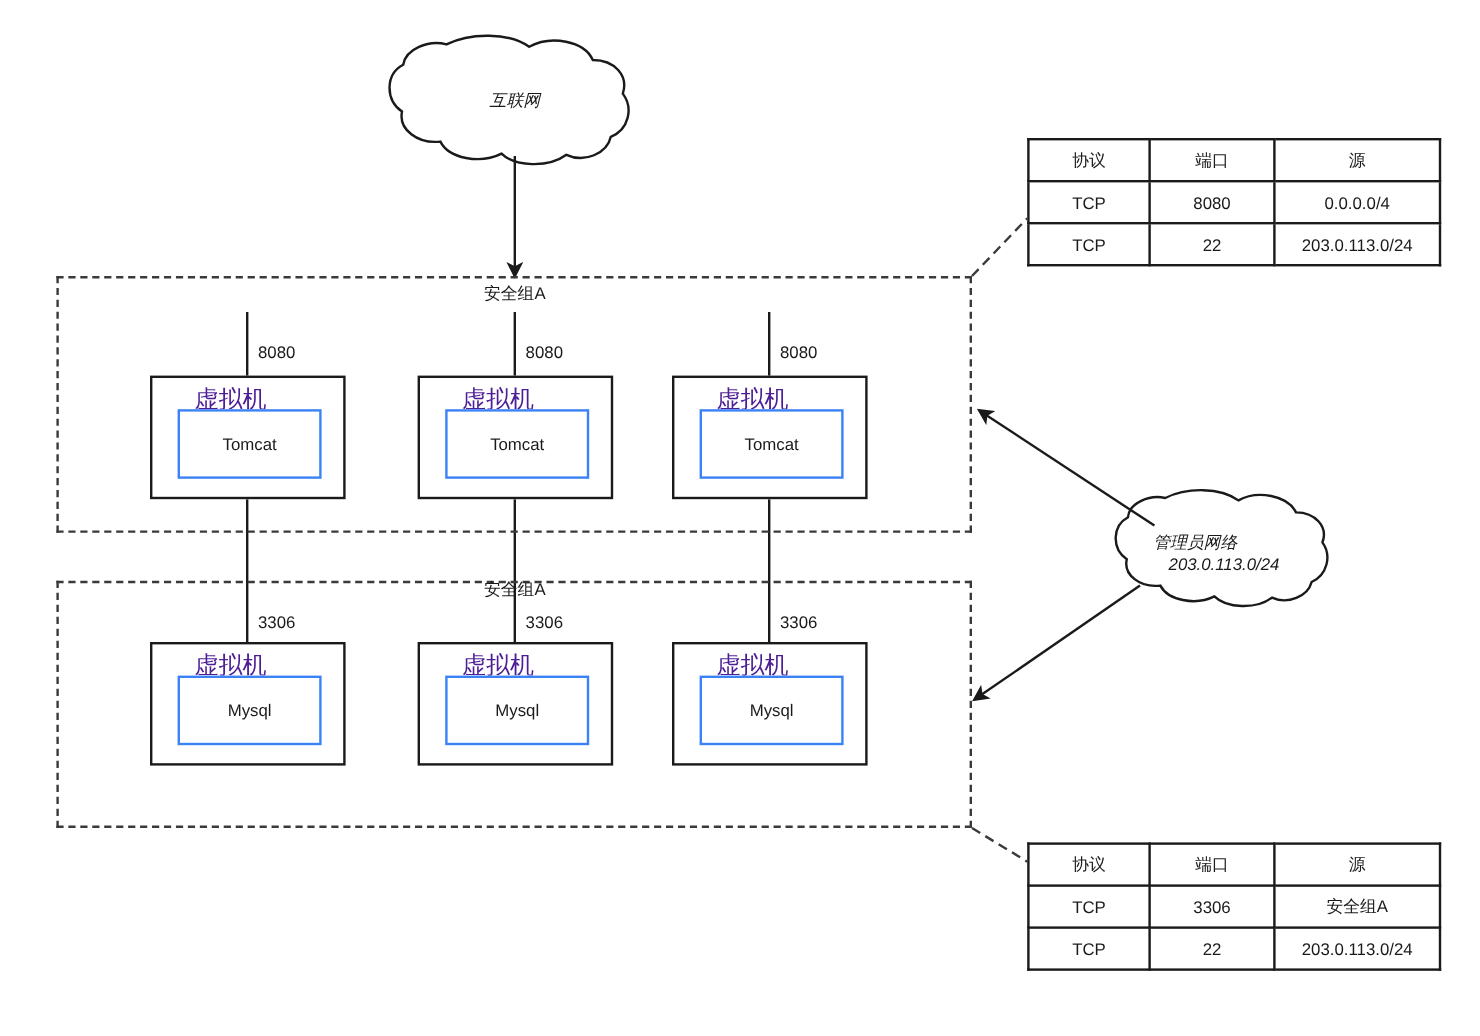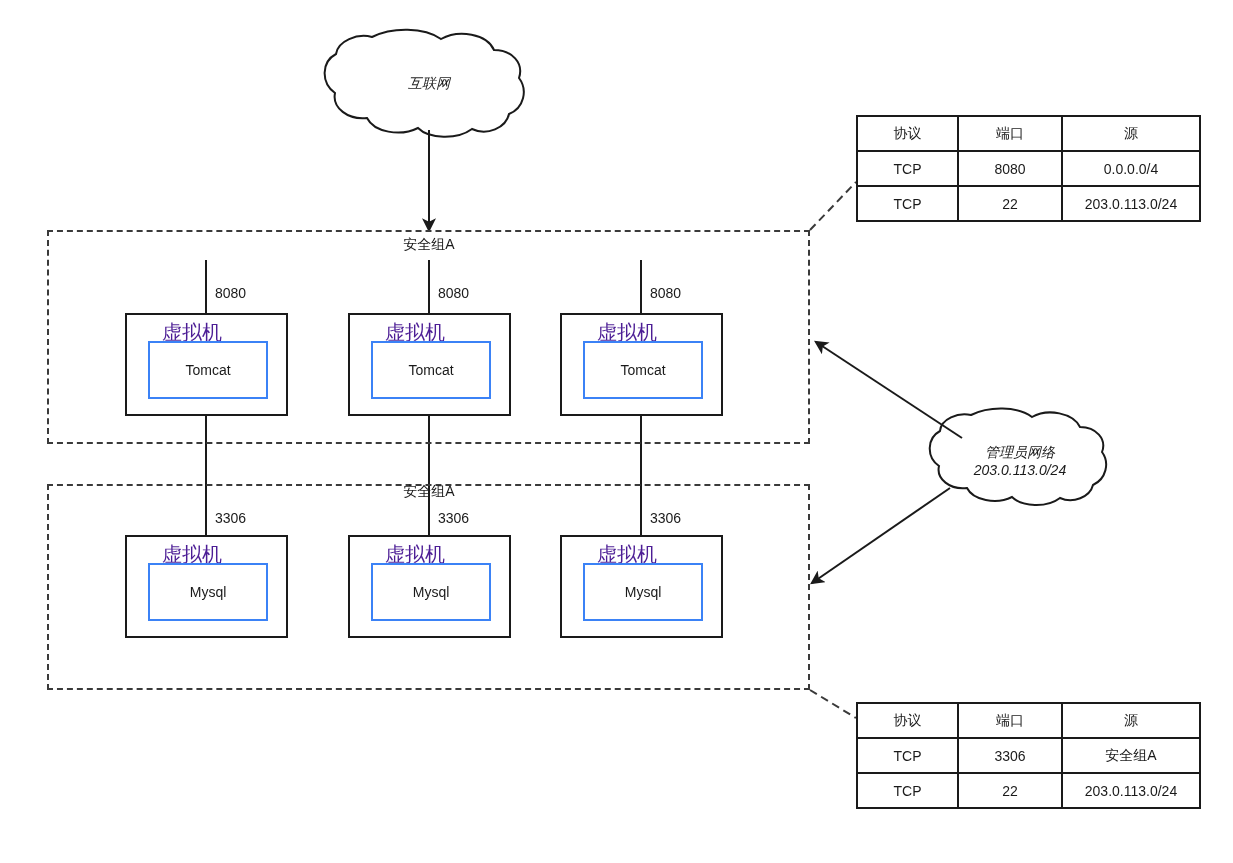--- a/index.html
+++ b/index.html
@@ -159,21 +159,21 @@
 
     <path d="M 810 690 L 856 718" fill="none" stroke="#3a3a3a" stroke-width="2" stroke-dasharray="8 5"></path>
 
     <line x1="962" y1="438" x2="816" y2="342" stroke="#1a1a1a" stroke-width="2" marker-end="url(#arrow)"></line>
 
     <line x1="950" y1="488" x2="812" y2="583" stroke="#1a1a1a" stroke-width="2" marker-end="url(#arrow)"></line>
   </svg>
 
   <div class="cloud-text" style="left:379px; top:74px; width:100px;">互联网</div>
 
-  <div class="cloud-text" style="left:970px; top:443px; width:100px;">管理员网络</div>
+  <div class="cloud-text" style="left:946px; top:443px; width:100px;">管理员网络</div>
   <div class="cloud-text" style="left:970px; top:461px; width:100px;">203.0.113.0/24</div>
 
   <div class="secgroup" style="left:47px; top:230px; width:763px; height:214px;"></div>
   <div class="secgroup-label" style="left:379px; top:236px; width:100px;">安全组A</div>
 
   <div class="port" style="left:215px; top:285px;">8080</div>
   <div class="port" style="left:438px; top:285px;">8080</div>
   <div class="port" style="left:650px; top:285px;">8080</div>
 
   <div class="vm" style="left:125px; top:313px; width:163px; height:103px;">

